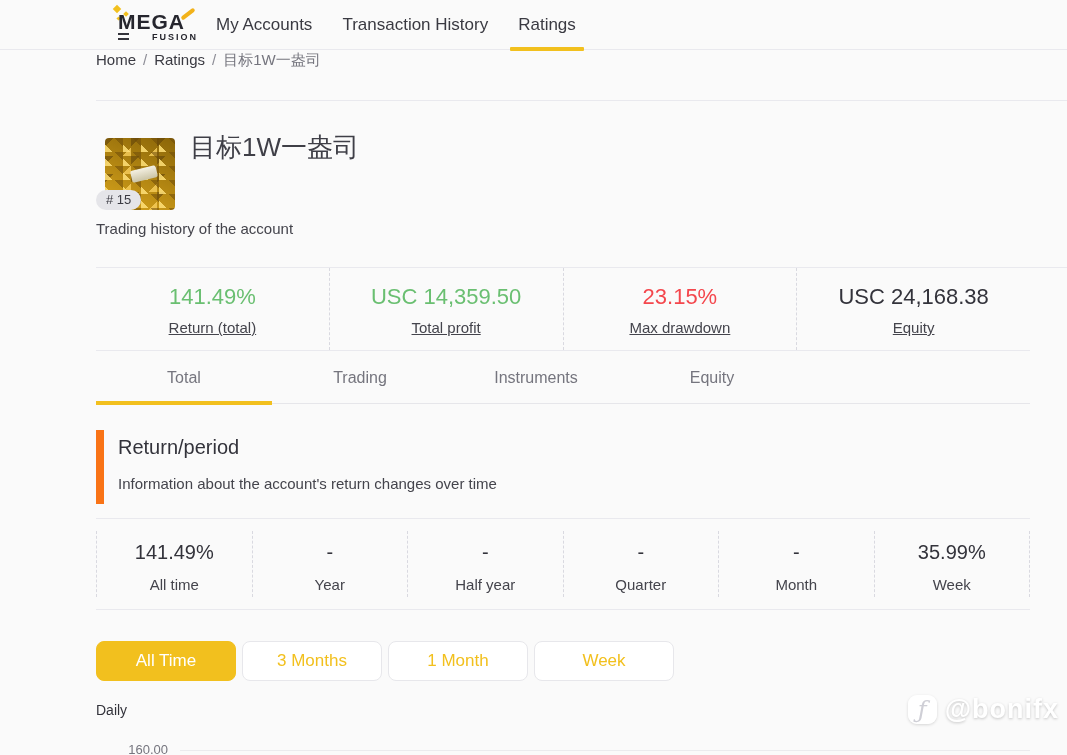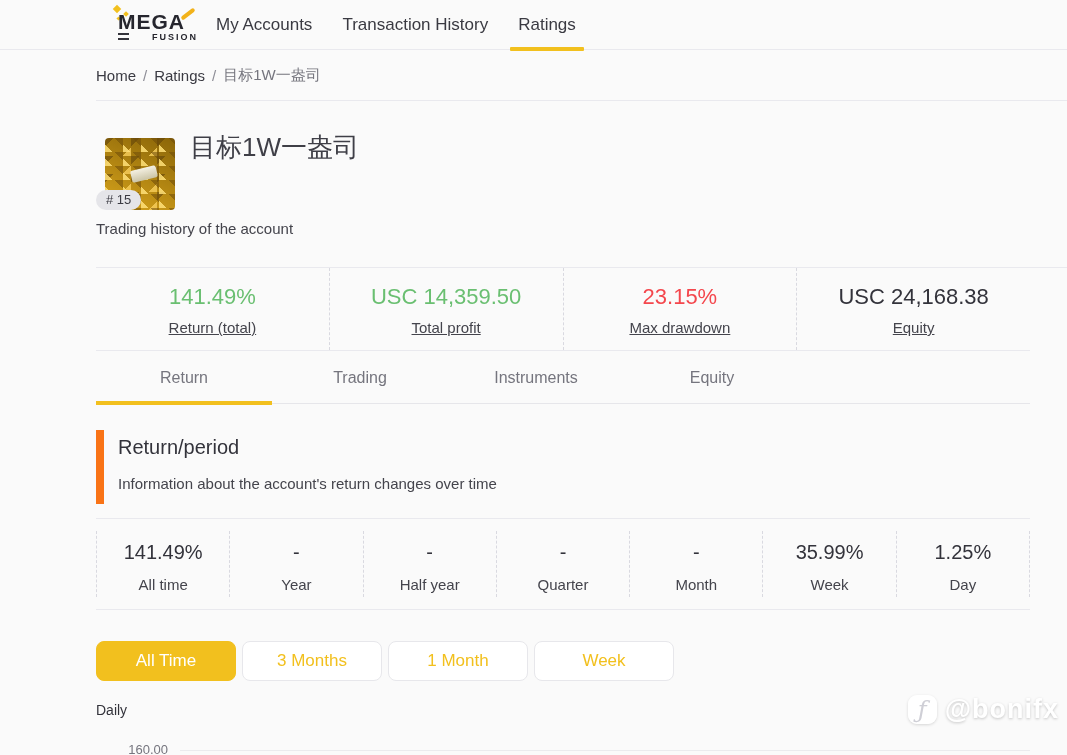--- a/index.html
+++ b/index.html
@@ -43,21 +43,21 @@
   }
   .nav-underline {
     position:absolute; left:-8px; right:-8px; bottom:-2px; height:4px;
     background:#f2c01e; border-radius:1px;
   }
 
   
   .crumb-bar {
     position:absolute; top:51px; left:96px; right:0; height:50px;
     border-bottom:1px solid #e9e9ee;
-    display:flex; align-items:center; font-size:15px;
+    display:flex; align-items:flex-start; font-size:15px;
   }
   .crumb-link { color:#3a3a42; cursor:pointer; }
   .crumb-sep { color:#8d8d96; margin:0 7px; }
   .crumb-current { color:#75757e; }
 
   
   .acct-img {
     position:absolute; left:105px; top:138px; width:70px; height:72px;
     border-radius:4px; overflow:hidden;
     background-color:#b8860b;
@@ -230,21 +230,21 @@
     <div class="stat-label">Max drawdown</div>
   </div>
   <div class="stat-cell">
     <div class="stat-value">USC 24,168.38</div>
     <div class="stat-label">Equity</div>
   </div>
 </div>
 
 <div class="tabs-row">
   <div class="tab">
-    <span>Return</span>
+    <span>Total</span>
     <span class="tab-underline"></span>
   </div>
   <div class="tab">
     <span>Trading</span>
   </div>
   <div class="tab">
     <span>Instruments</span>
   </div>
   <div class="tab">
     <span>Equity</span>
@@ -273,24 +273,20 @@
     <div class="period-value">-</div>
     <div class="period-label">Quarter</div>
   </div>
   <div class="period-cell">
     <div class="period-value">-</div>
     <div class="period-label">Month</div>
   </div>
   <div class="period-cell">
     <div class="period-value">35.99%</div>
     <div class="period-label">Week</div>
-  </div>
-  <div class="period-cell">
-    <div class="period-value">1.25%</div>
-    <div class="period-label">Day</div>
   </div>
 </div>
 
 <div class="btn-row">
   <div class="range-btn active">All Time</div>
   <div class="range-btn">3 Months</div>
   <div class="range-btn">1 Month</div>
   <div class="range-btn">Week</div>
 </div>
 

